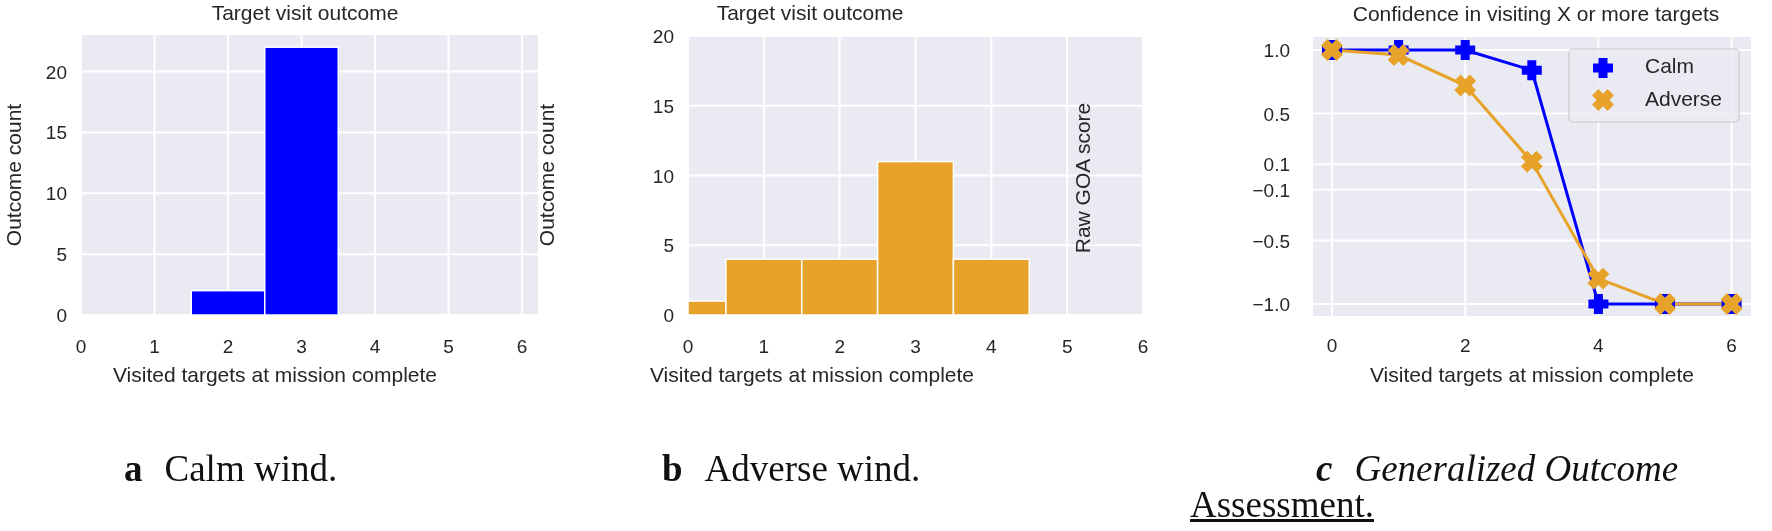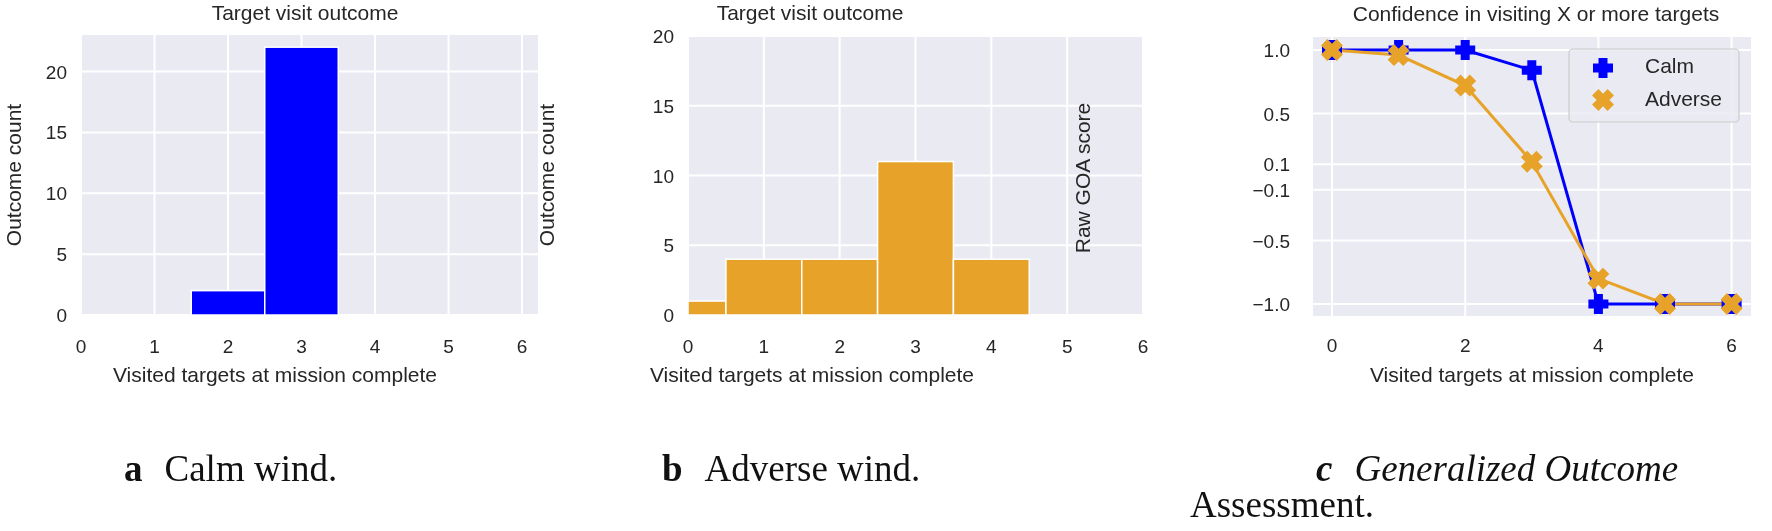--- a/index.html
+++ b/index.html
@@ -196,15 +196,15 @@
 
 <div class="caption" style="left:124px; top:449px;">
   <span class="letter">a</span><span>Calm wind.</span>
 </div>
 <div class="caption" style="left:662px; top:449px;">
   <span class="letter">b</span><span>Adverse wind.</span>
 </div>
 <div class="caption" style="left:1316px; top:449px;font-style:italic;">
   <span class="letter">c</span><span>Generalized Outcome</span>
 </div>
-<div class="caption" style="left:1190px; top:485px;">
+<div class="caption" style="left:1190px; top:485px;text-decoration:underline;">
   <span>Assessment.</span>
 </div>
 
 </body></html>

